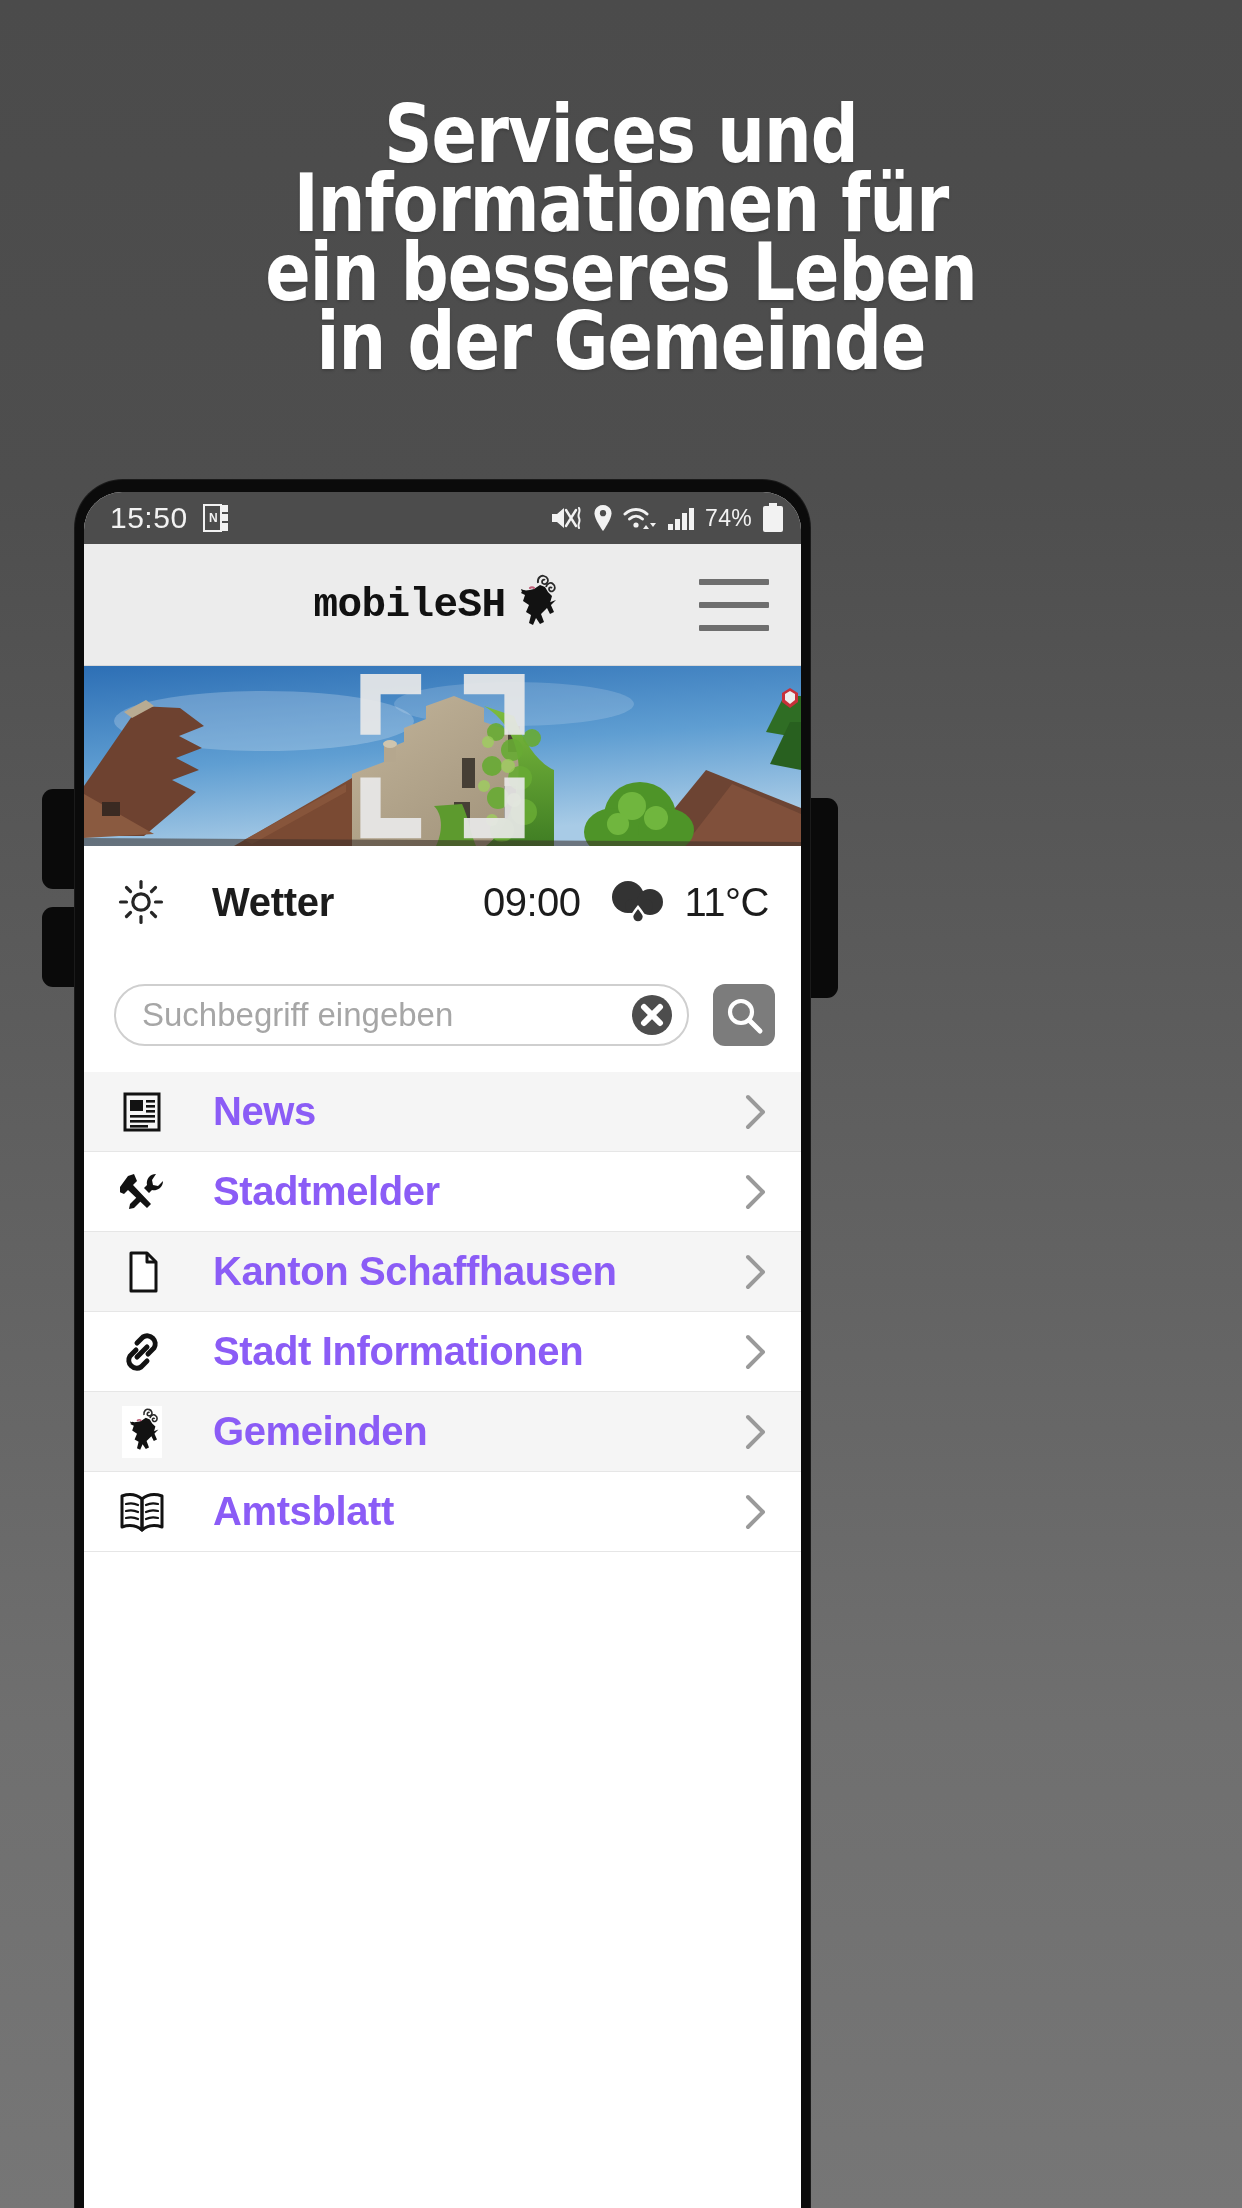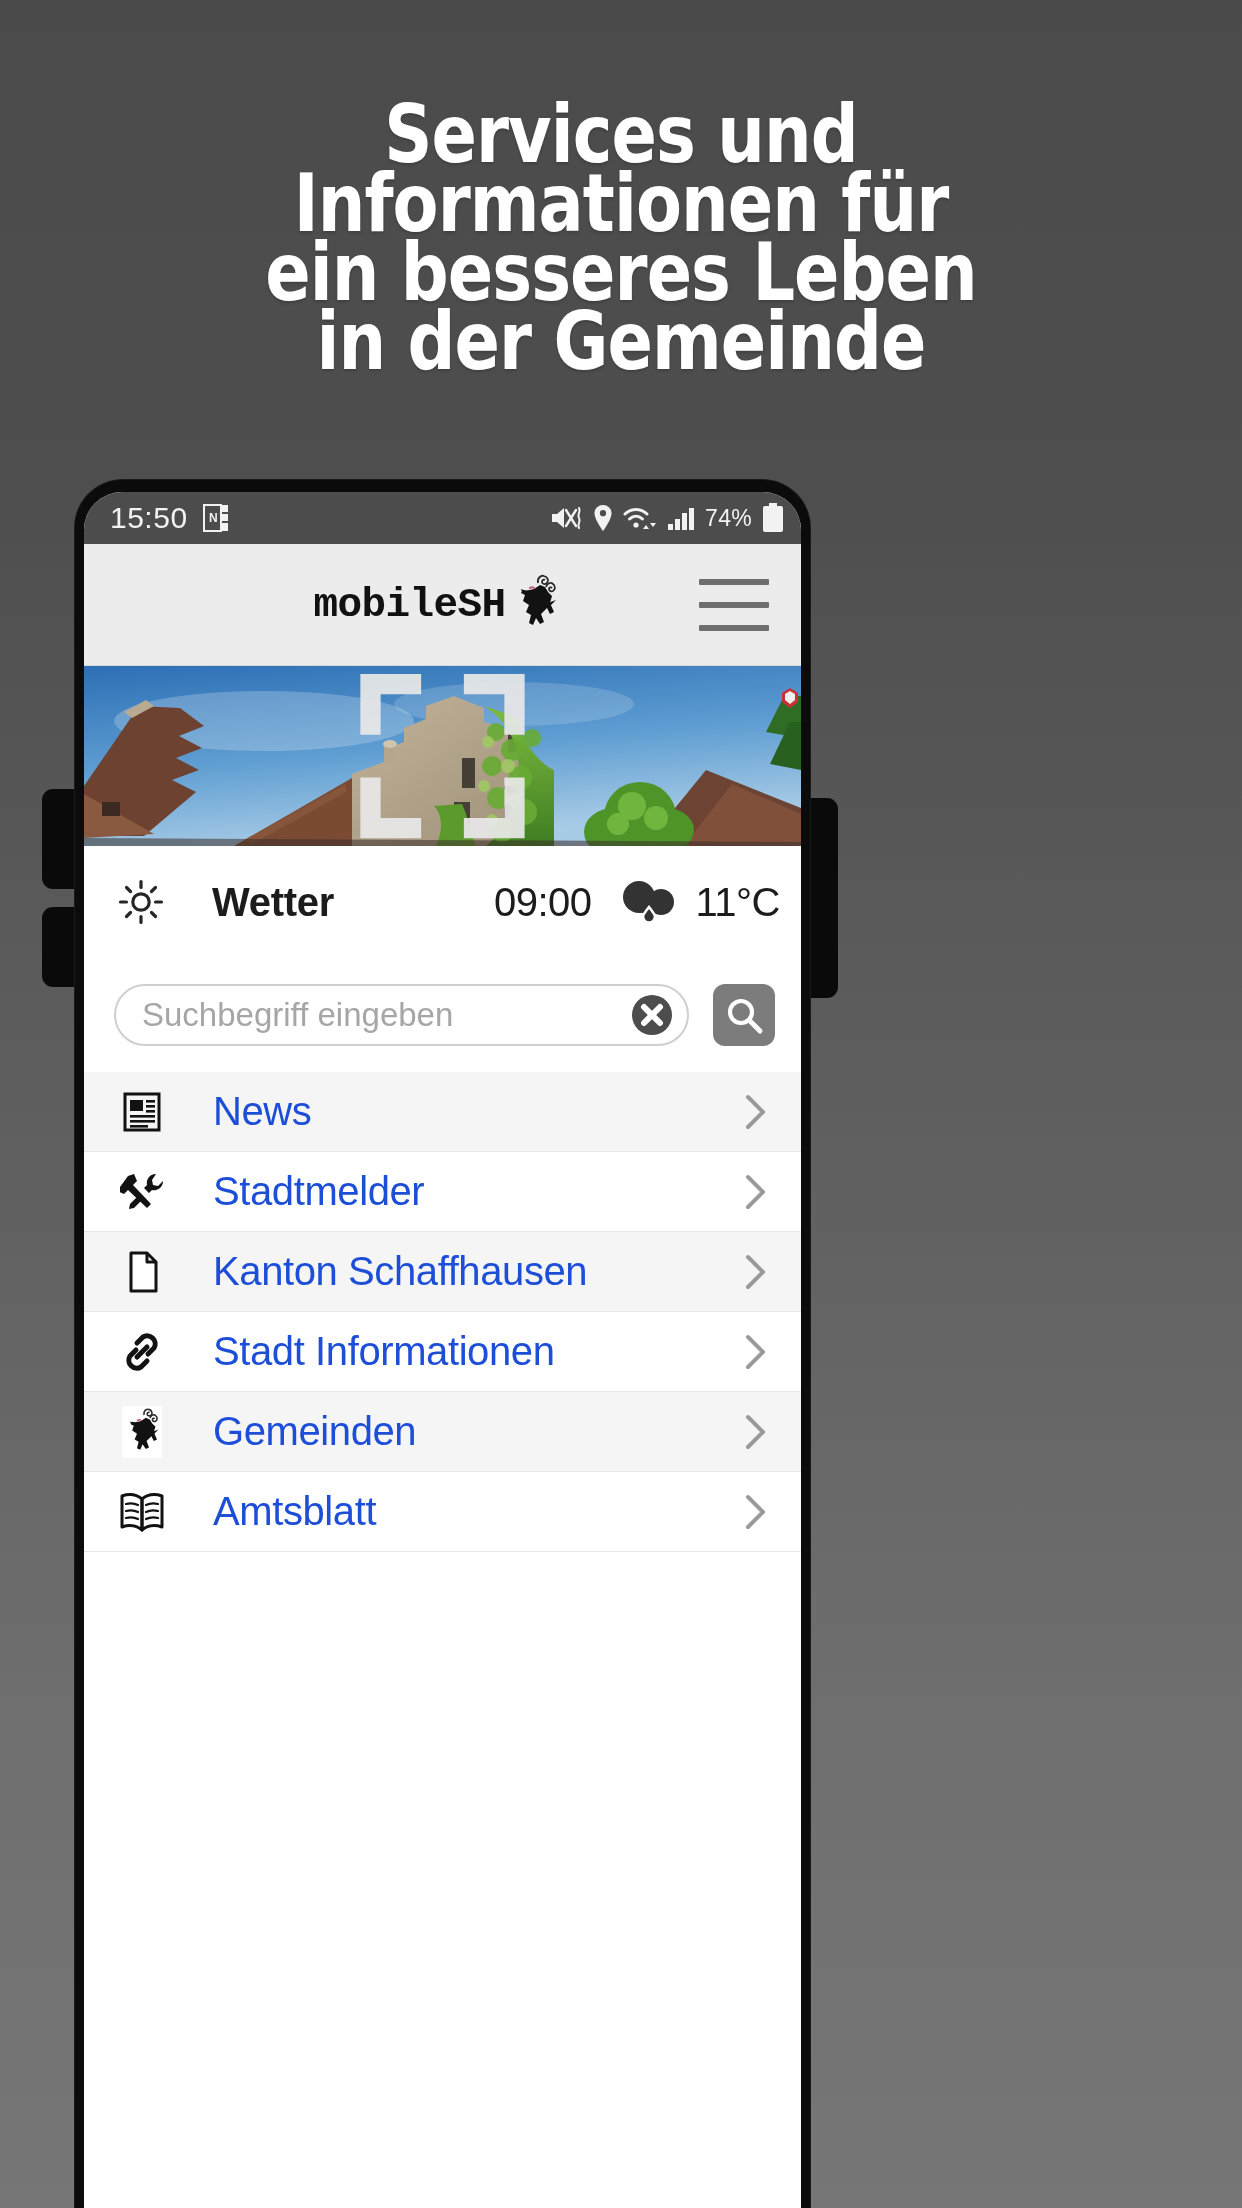--- a/index.html
+++ b/index.html
@@ -147,21 +147,21 @@
     right:16px; bottom:12px;
     width:40px; height:40px;
     opacity:.92;
   }
 
   
   .weather {
     height:112px;
     background:#fff;
     display:flex; align-items:center;
-    padding:0 21px 0 34px;
+    padding:0 32px 0 34px;
   }
   .w-sun { width:46px; height:46px; flex:0 0 auto; }
   .w-label {
     font-size:40px; font-weight:bold; color:#1c1c1c;
     margin-left:48px;
     letter-spacing:-.3px;
   }
   .w-spacer { flex:1 1 auto; }
   .w-time { font-size:40px; color:#1c1c1c; letter-spacing:-.5px; }
   .w-cloud { width:62px; height:46px; margin:0 16px 0 26px; flex:0 0 auto; }
@@ -220,21 +220,21 @@
     cursor:pointer;
   }
   .menu-row.alt { background:#f5f5f5; }
   .m-ico {
     width:48px; height:48px;
     flex:0 0 auto;
     display:flex; align-items:center; justify-content:center;
   }
   .m-label {
     margin-left:47px;
-    font-size:40px; font-weight:normal; color:#1d4ed8;
+    font-size:40px; font-weight:bold; color:#8b5cf6;
     letter-spacing:-.4px;
     white-space:nowrap;
     text-align:center;
   }
   .m-chev {
     position:absolute;
     right:34px; top:50%;
     transform:translateY(-50%);
     width:22px; height:36px;
   }

